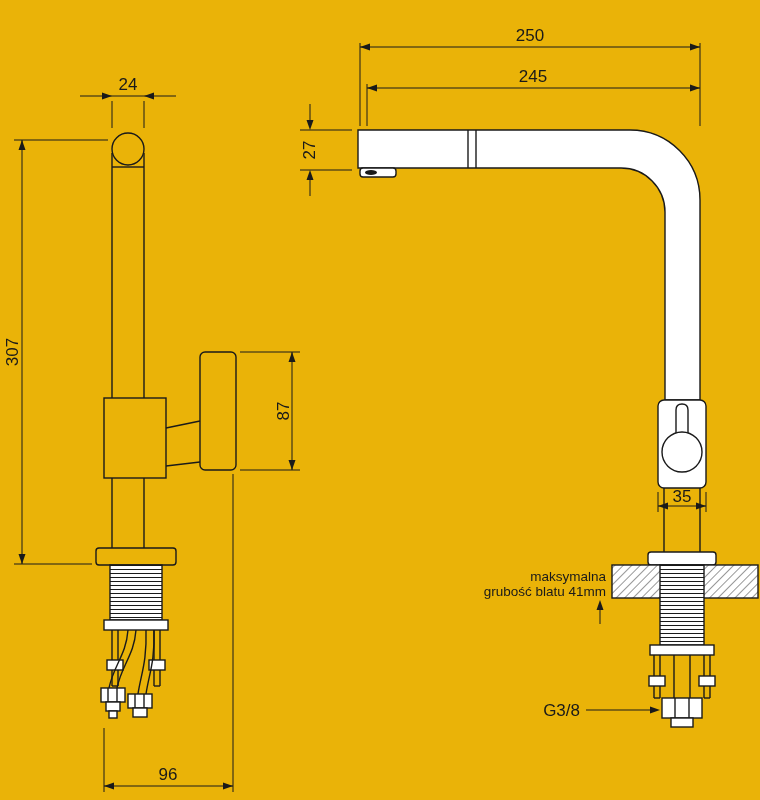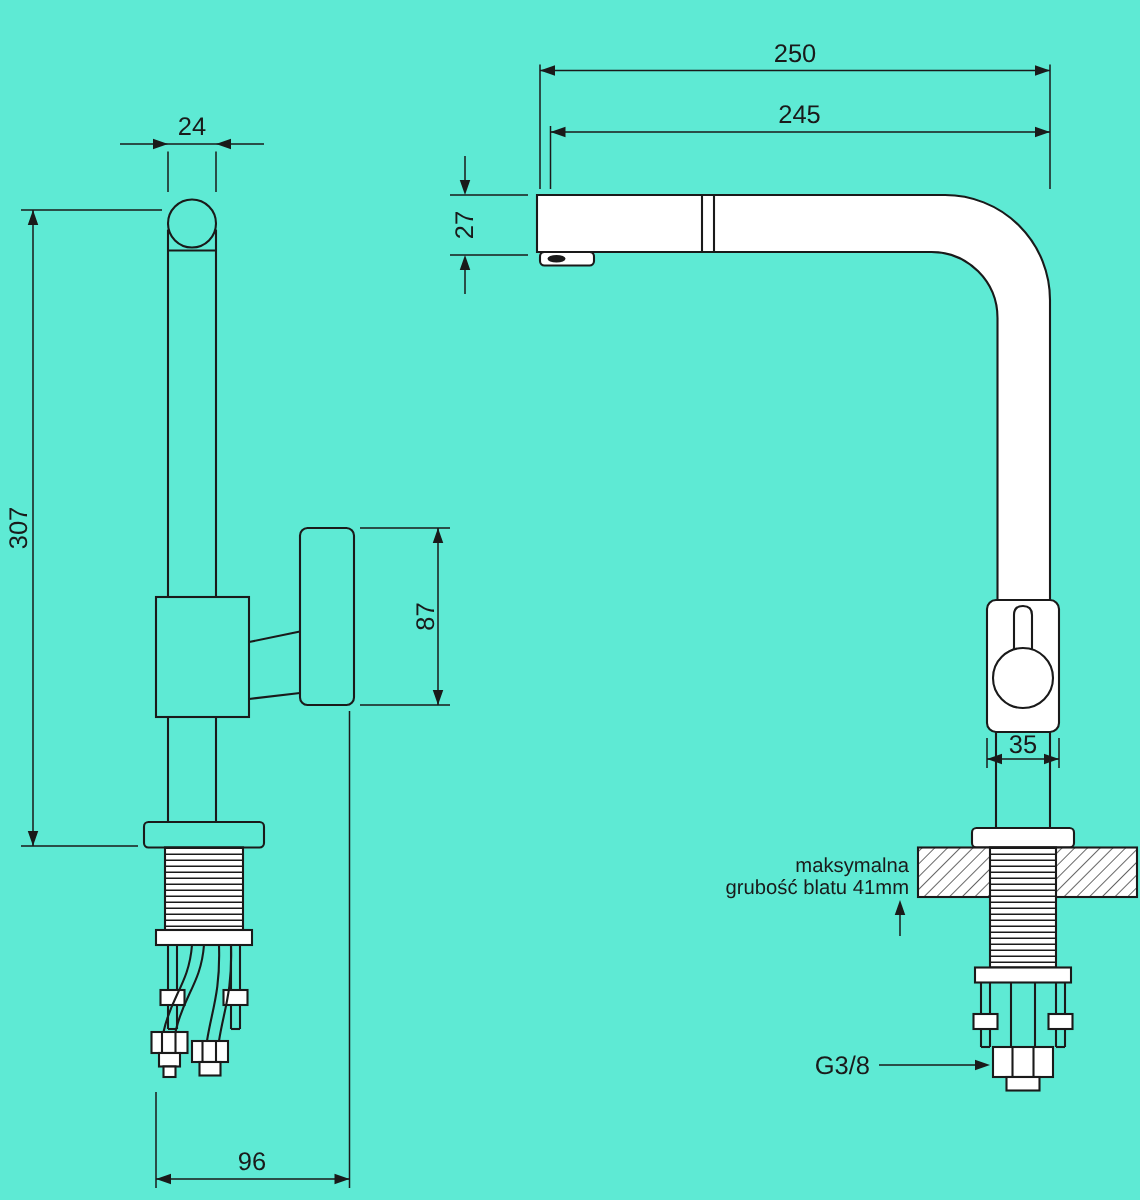--- a/index.html
+++ b/index.html
@@ -4,21 +4,21 @@
 <style>
   html, body {
     margin: 0;
     padding: 0;
     background: #ffffff;
   }
   .canvas {
     position: relative;
     width: 760px;
     height: 800px;
-    background: #5eead4;
+    background: #eab308;
     font-family: "Liberation Sans", "DejaVu Sans", sans-serif;
     text-align: center;
   }
   svg text {
     font-family: "Liberation Sans", "DejaVu Sans", sans-serif;
     fill: #1a1a1a;
     stroke: none;
   }
   .dim-num  { font-size: 17px; }
   .note-txt { font-size: 13.5px; }

